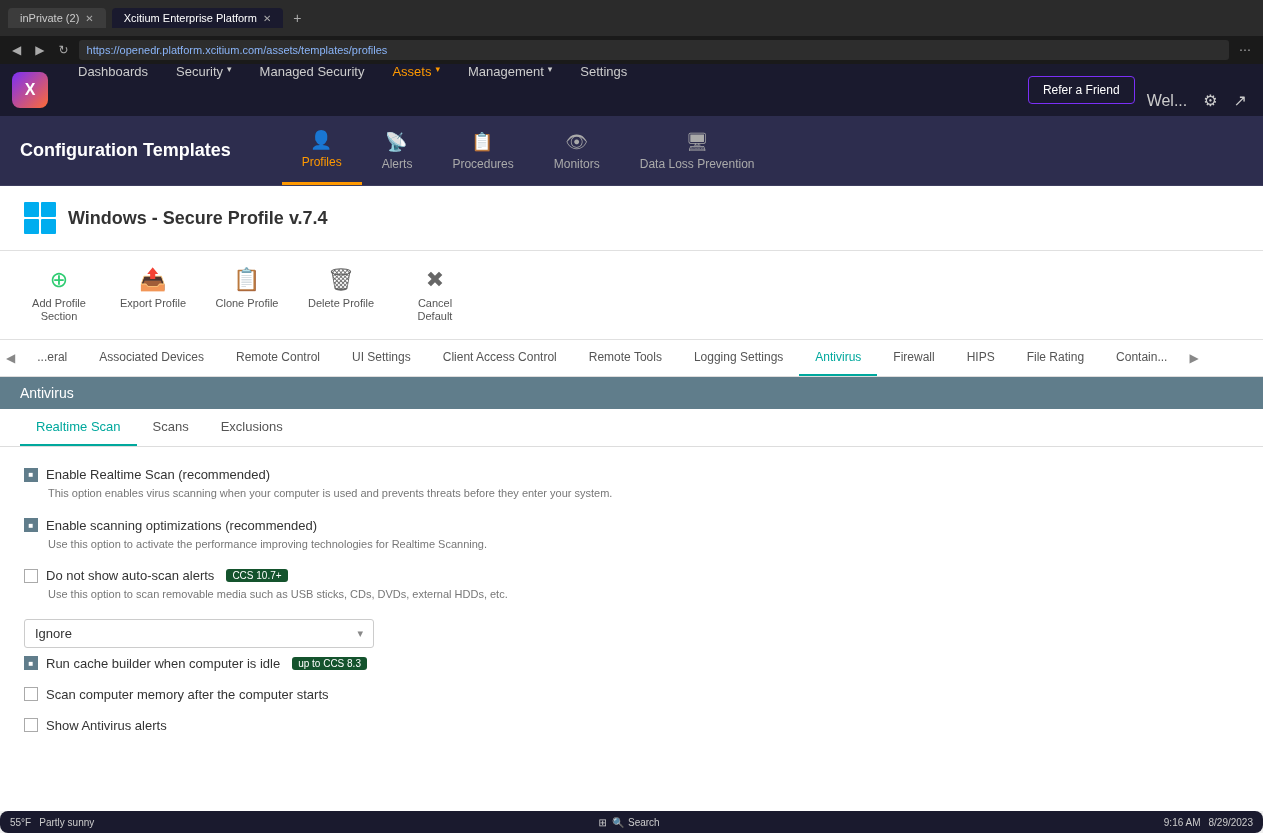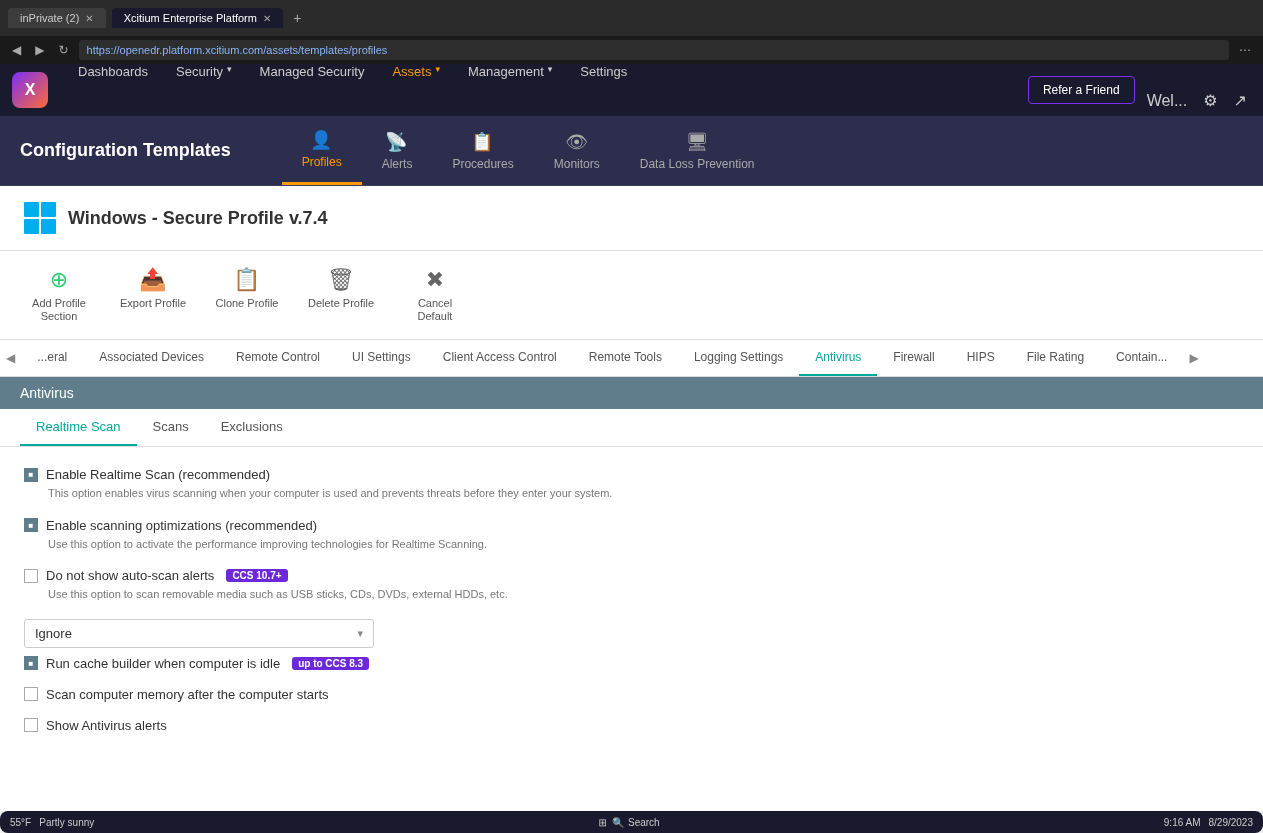--- a/index.html
+++ b/index.html
@@ -69,21 +69,21 @@
     
     .settings-body { padding: 20px 24px; background: white; }
     .setting-item { margin-bottom: 16px; }
     .setting-row { display: flex; align-items: center; gap: 8px; margin-bottom: 4px; }
     .setting-desc { color: #777; font-size: 11px; margin-left: 24px; line-height: 1.4; }
     .checkbox { width: 14px; height: 14px; border: 1px solid #aaa; background: white; display: inline-flex; align-items: center; justify-content: center; flex-shrink: 0; }
     .checkbox.partial { background: #607d8b; border-color: #607d8b; }
     .checkbox.partial::after { content: '■'; color: white; font-size: 8px; }
     .setting-label { font-size: 13px; color: #333; }
     .badge { font-size: 10px; padding: 1px 6px; border-radius: 3px; font-weight: 500; margin-left: 4px; }
-    .badge-teal { background: #6d28d9; color: white; font-weight: bold; }
+    .badge-teal { background: #14532d; color: white; }
     .dropdown-row { margin: 8px 0 8px 0; text-align: right; }
     .select-input { width: 350px; padding: 6px 10px; border: 1px solid #ccc; border-radius: 3px; background: white; font-size: 13px; color: #333; display: flex; align-items: center; justify-content: space-between; cursor: pointer; }
     .select-caret { color: #888; font-size: 11px; }
 
     
     .status-bar { background: #1a1a2e; height: 22px; display: flex; align-items: center; padding: 0 10px; color: #ccc; font-size: 10px; justify-content: space-between; border-radius: 8px; }
     .status-left { display: flex; align-items: center; gap: 8px; }
     .status-right { display: flex; align-items: center; gap: 8px; }
   </style>
 </head>

